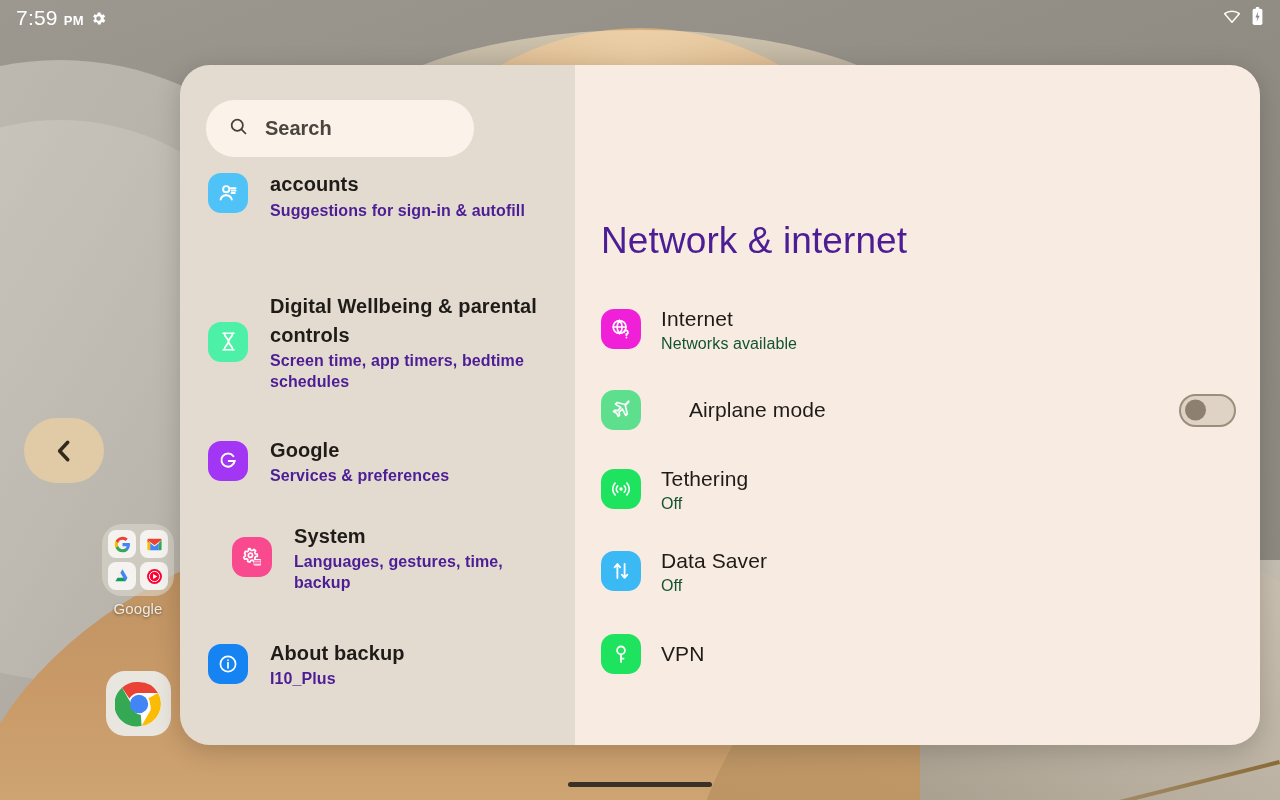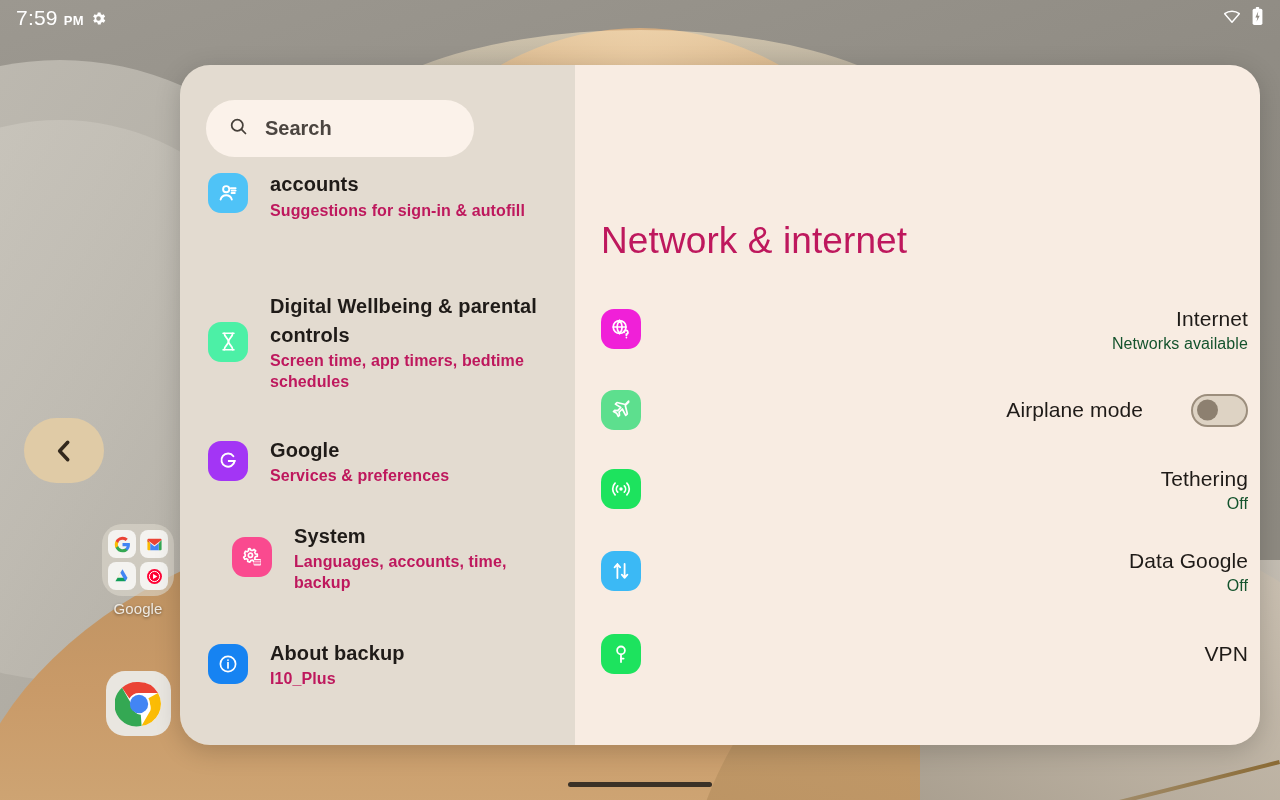--- a/index.html
+++ b/index.html
@@ -257,47 +257,46 @@
   }
   .side-text { min-width: 0; padding-top: 1px; }
   .side-title {
     font-size: 20px;
     color: #1f1b18;
     line-height: 1.43;
     letter-spacing: .1px;
   }
   .side-sub {
     font-size: 16px;
-    color: #be185d;
+    color: #4c1d95;
     line-height: 1.3;
     margin-top: 2px;
     letter-spacing: .1px;
   }
 
   
   .page-title {
     position: absolute;
     left: 26px; top: 155px;
     font-size: 37px;
-    color: #be185d;
+    color: #4c1d95;
     letter-spacing: .1px;
   }
   .content-list {
     position: absolute;
     left: 0; top: 232px;
     width: 100%;
   }
   .c-row {
     display: flex;
     align-items: center;
     gap: 20px;
-    padding: 9px 12px 9px 26px;
+    padding: 9px 24px 9px 26px;
     box-sizing: border-box;
     min-height: 66px;
-    text-align: right;
   }
   .c-text { flex: 1; min-width: 0; }
   .c-title {
     font-size: 21px;
     color: #1f1b18;
     line-height: 1.26;
     letter-spacing: .1px;
   }
   .c-sub {
     font-size: 16px;
@@ -492,21 +491,21 @@
           <div class="icon-sq" style="background:#fa4a8f;">
             <svg viewBox="0 0 24 24" width="24" height="24" fill="none" stroke="#fff" stroke-width="1.7" stroke-linecap="round" stroke-linejoin="round">
               <path d="M10 3.6 11 5.3a5 5 0 0 1 1.6.2l1.4-1.2 1.7 1.6-1 1.6c.3.4.6.9.7 1.4l1.9.2v2.3l-1.9.3c-.2.5-.4 1-.7 1.4l.9 1.6-1.7 1.6-1.4-1.2a5 5 0 0 1-1.6.2l-1 1.8-2.2-.6.1-1.9a5 5 0 0 1-1.3-.9l-1.8.5-1-2.1 1.6-1.1a5 5 0 0 1 0-1.6L4.5 8.3l1-2.1 1.8.5c.4-.4.8-.7 1.3-.9l-.1-1.9z"></path>
               <circle cx="10.4" cy="10.3" r="2.1"></circle>
               <rect x="13.6" y="14" width="7.4" height="6.4" rx="1" fill="#fff" stroke="none"></rect>
               <path d="M14.4 15.8h5.8M14.4 17.3h5.8M14.4 18.8h5.8" stroke="#fa4a8f" stroke-width="1.1"></path>
             </svg>
           </div>
           <div class="side-text">
             <div class="side-title">System</div>
-            <div class="side-sub">Languages, accounts, time, backup</div>
+            <div class="side-sub">Languages, gestures, time, backup</div>
           </div>
         </div>
 
         <div class="side-row align-center" style="margin-top:26px;">
           <div class="icon-sq" style="background:#1683f2;">
             <svg viewBox="0 0 24 24" width="24" height="24" fill="none" stroke="#fff" stroke-width="1.7" stroke-linecap="round">
               <circle cx="12" cy="12" r="7.6"></circle>
               <path d="M12 10.6v5.4"></path>
               <circle cx="12" cy="8.1" r=".95" fill="#fff" stroke="none"></circle>
             </svg>
@@ -570,21 +569,21 @@
         </div>
 
         <div class="c-row" style="margin-top:16px;align-items:flex-start;">
           <div class="icon-sq" style="background:#3bb9f5;margin-top:3px;">
             <svg viewBox="0 0 24 24" width="24" height="24" fill="none" stroke="#fff" stroke-width="1.8" stroke-linecap="round" stroke-linejoin="round">
               <path d="M8.4 19V5.2M8.4 5.2 5.6 8.3M8.4 5.2l2.8 3.1"></path>
               <path d="M15.6 5v13.8M15.6 18.8l2.8-3.1M15.6 18.8l-2.8-3.1"></path>
             </svg>
           </div>
           <div class="c-text">
-            <div class="c-title">Data Google</div>
+            <div class="c-title">Data Saver</div>
             <div class="c-sub">Off</div>
           </div>
         </div>
 
         <div class="c-row" style="margin-top:16px;">
           <div class="icon-sq" style="background:#1de35e;">
             <svg viewBox="0 0 24 24" width="24" height="24" fill="none" stroke="#fff" stroke-width="1.8" stroke-linecap="round">
               <circle cx="12" cy="8.4" r="3.9"></circle>
               <path d="M12 12.3V20"></path>
               <path d="M12 16.6h2.6"></path>

